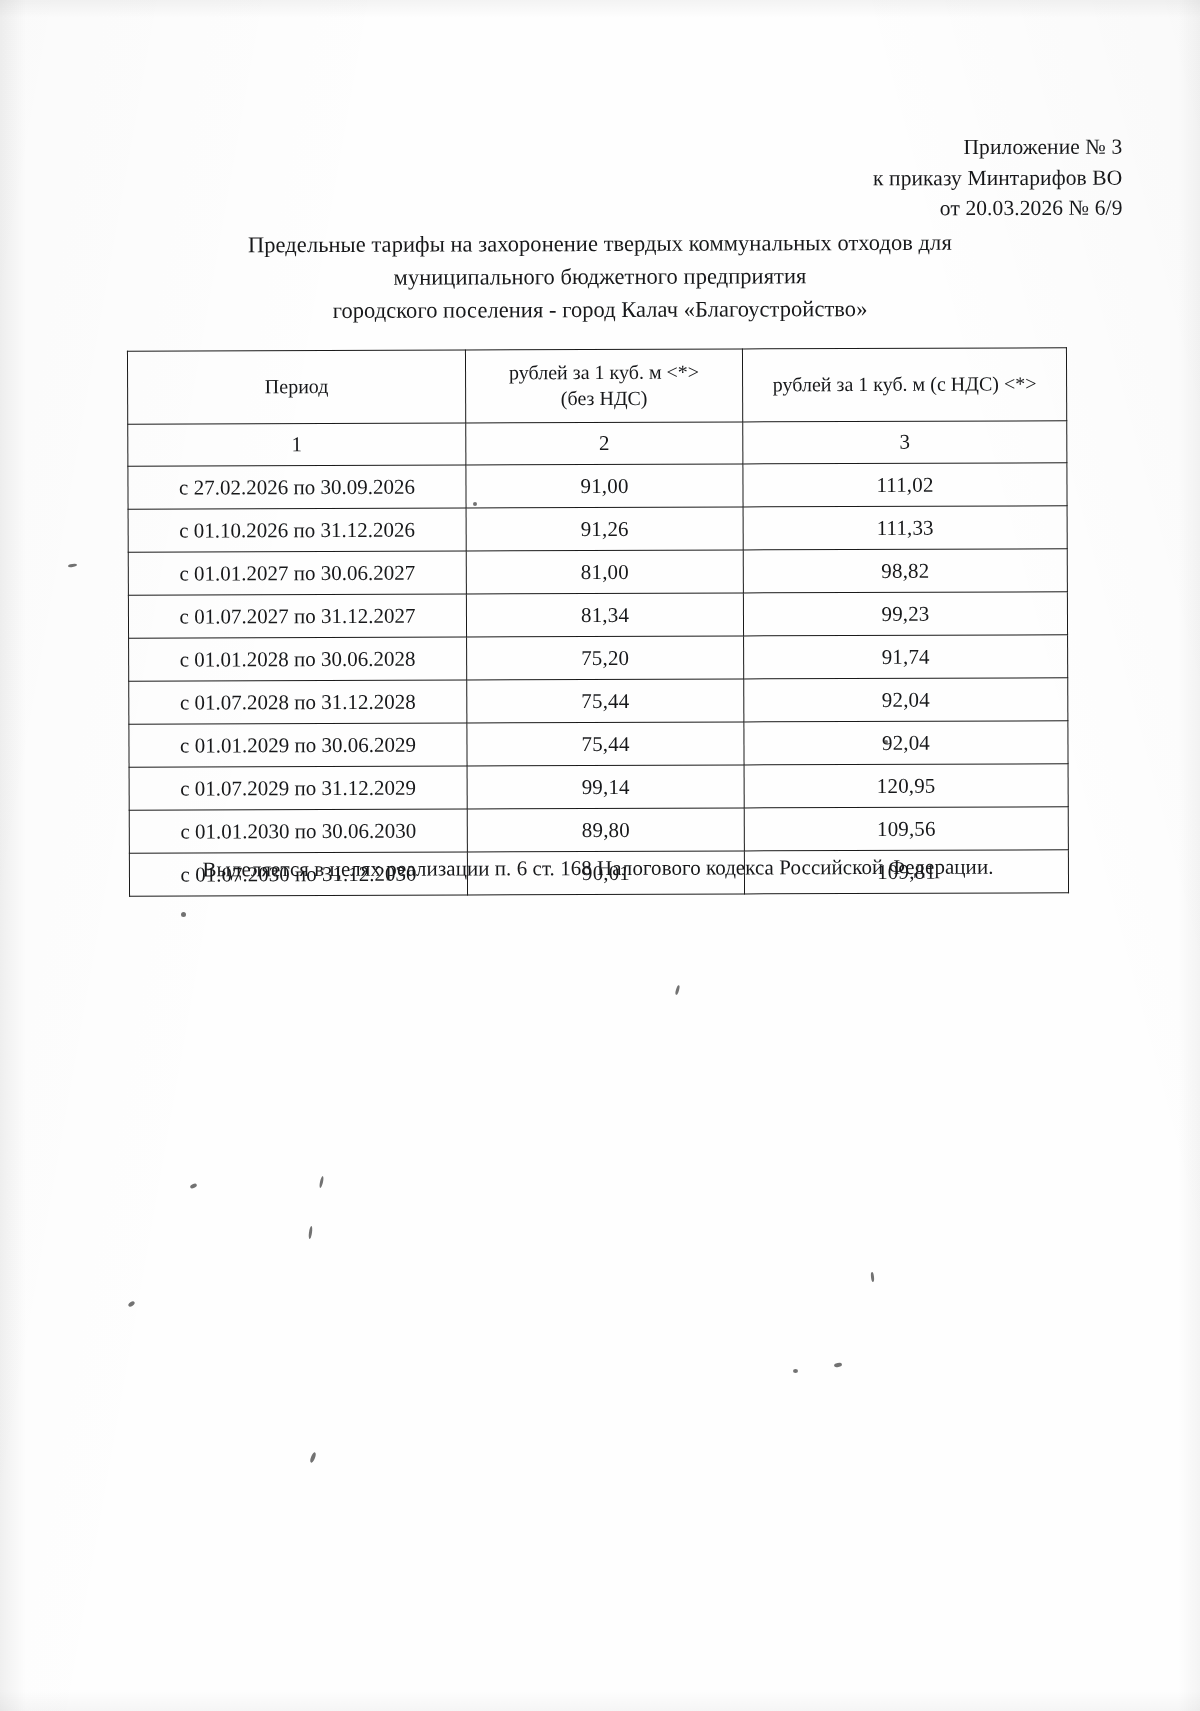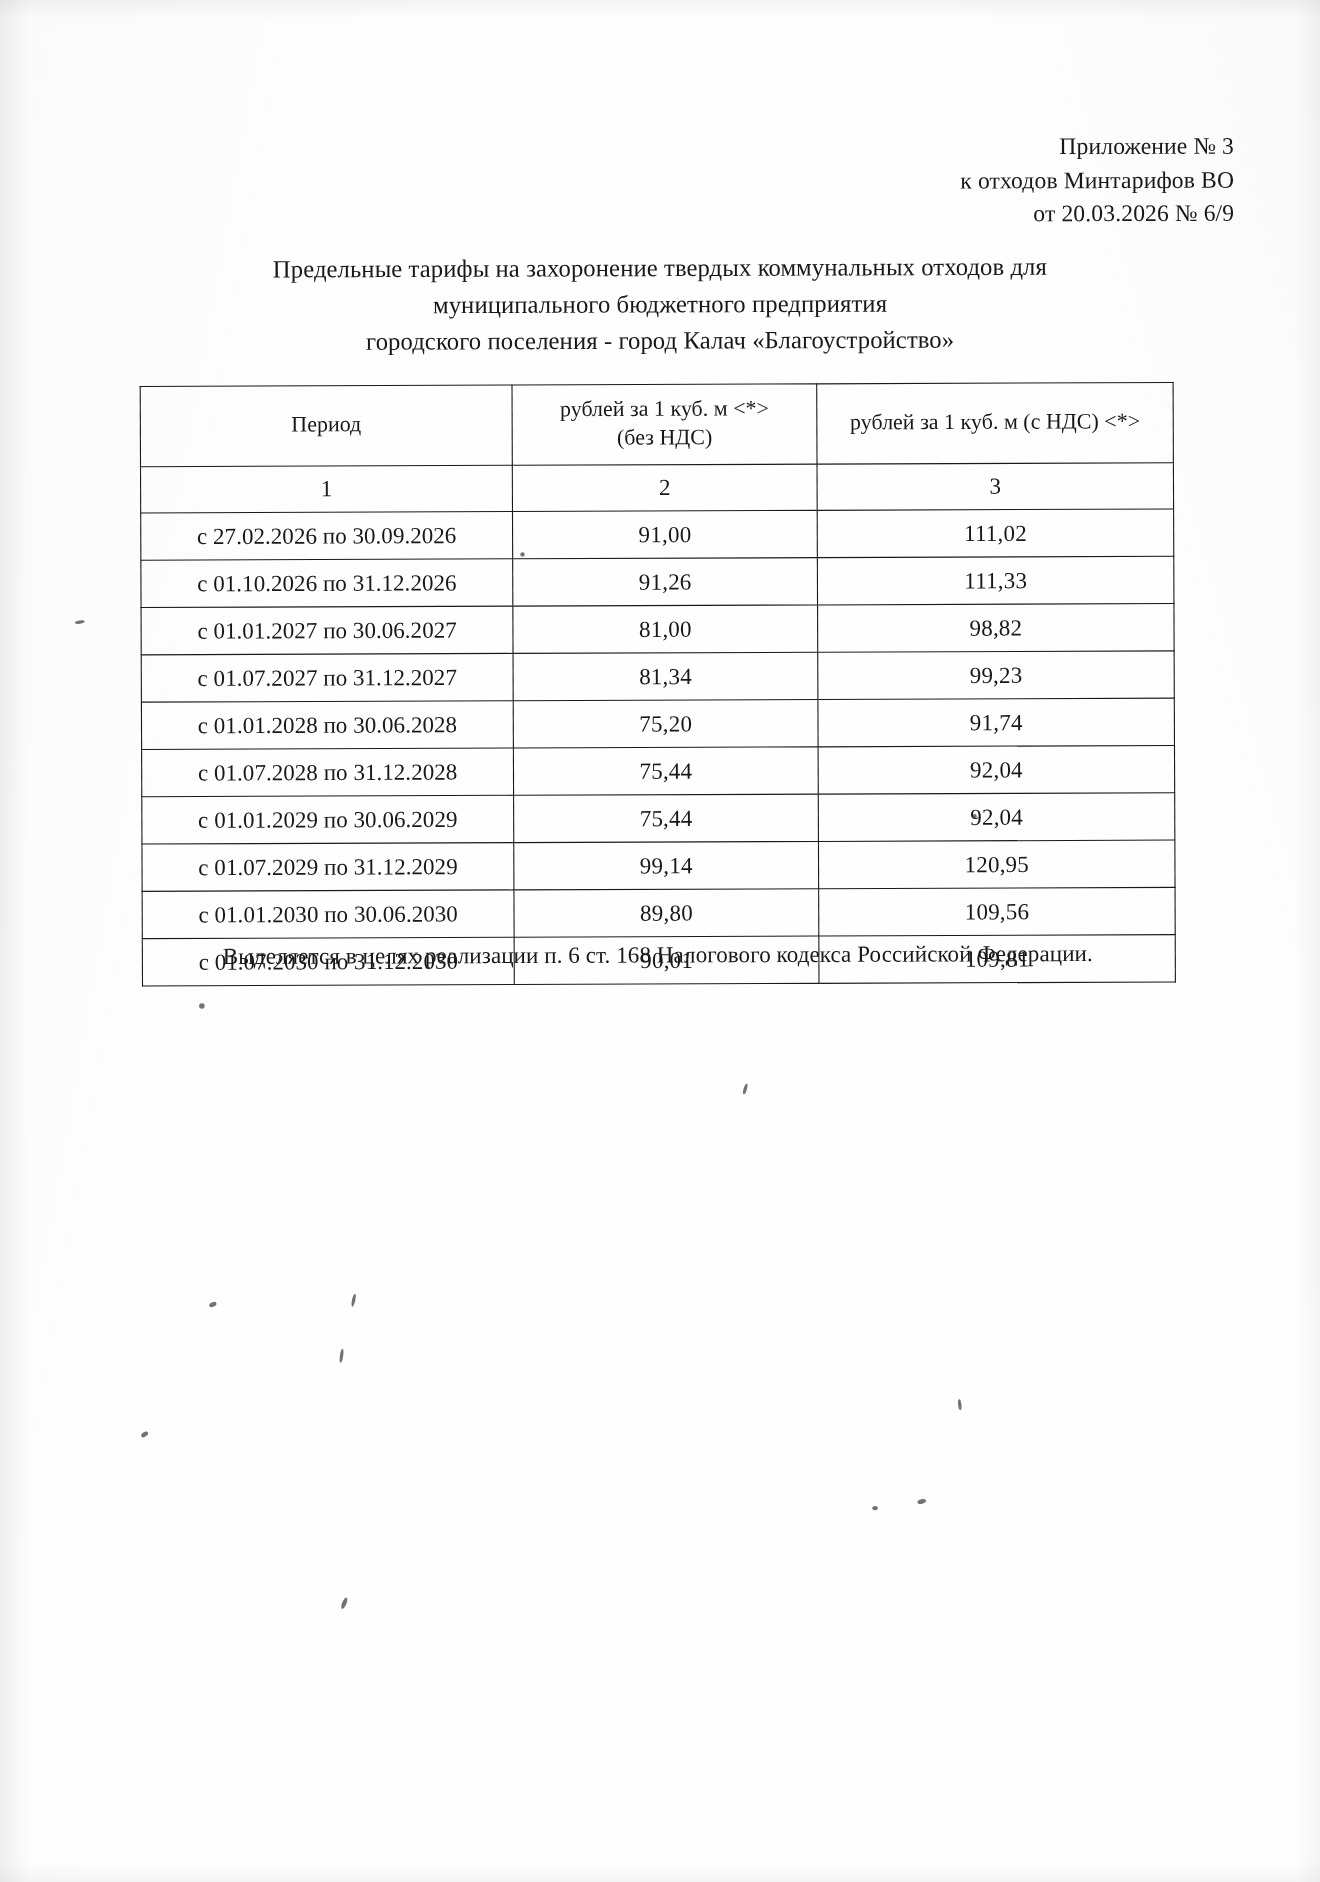--- a/index.html
+++ b/index.html
@@ -45,21 +45,21 @@
   }
   .scan-edge-bottom {
     position: absolute; left: 0; bottom: 0; height: 20px; width: 100%;
     background: linear-gradient(0deg, rgba(0,0,0,0.035), rgba(0,0,0,0));
     pointer-events: none;
   }
 
   
   .appendix-block {
     position: absolute;
-    top: 118px;
+    top: 132px;
     right: 78px;
     text-align: right;
     font-size: 21.5px;
     line-height: 1.42;
     letter-spacing: 0.1px;
     transform: rotate(-0.16deg);
   }
   .appendix-block div { white-space: nowrap; }
 
   
@@ -153,21 +153,21 @@
 
 <div class="page">
 
   <div class="scan-edge-left"></div>
   <div class="scan-edge-top"></div>
   <div class="scan-edge-right"></div>
   <div class="scan-edge-bottom"></div>
 
   <div class="appendix-block">
     <div>Приложение № 3</div>
-    <div>к отходов Минтарифов ВО</div>
+    <div>к приказу Минтарифов ВО</div>
     <div>от  20.03.2026 № 6/9</div>
   </div>
 
   <div class="doc-title">
     <div class="t-line">Предельные тарифы на захоронение твердых коммунальных отходов для</div>
     <div class="t-line">муниципального бюджетного предприятия</div>
     <div class="t-line">городского поселения - город Калач «Благоустройство»</div>
   </div>
 
   <div class="tariff-table-wrap">

